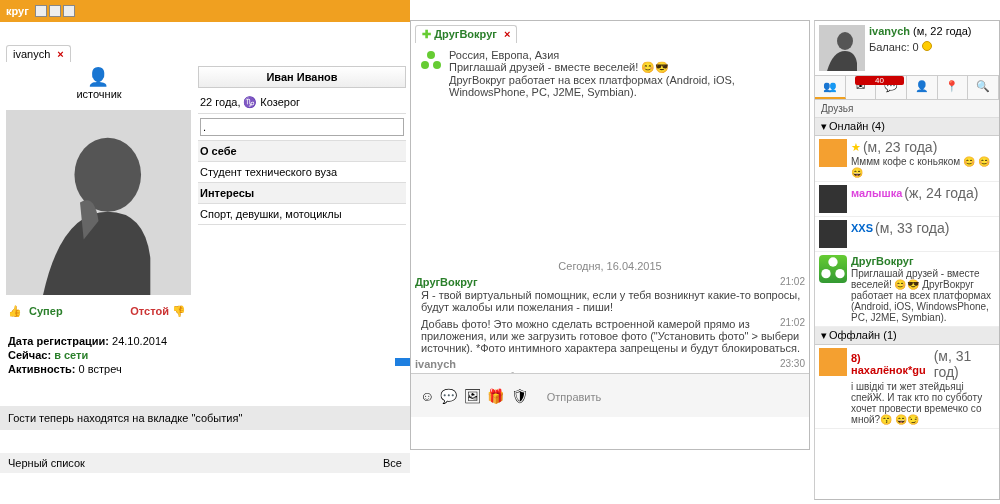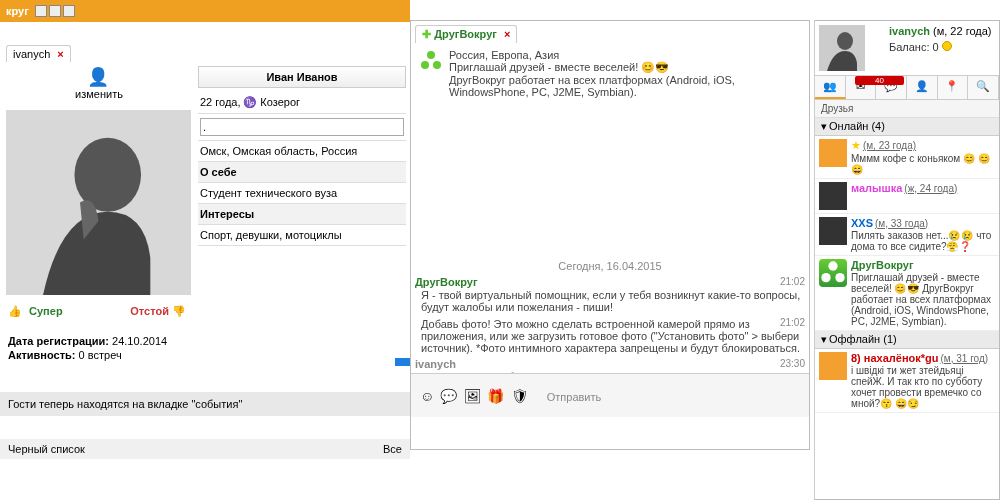--- a/index.html
+++ b/index.html
@@ -49,21 +49,21 @@
   .msg .body { color: #444; padding: 1px 0 0 6px; }
   .sysmsg { display: flex; align-items: flex-start; gap: 6px; padding: 4px; }
   .dvlogo { width: 24px; height: 24px; flex-shrink: 0; }
   .datehdr { text-align: center; color: #888; margin: 8px 0 4px; }
   #inputbar { border-top: 1px solid #ccc; background: #f5f5f5; display: flex; align-items: center; padding: 4px 6px; height: 44px; }
   #inputbar button { margin: 0 3px; background: none; border: none; cursor: pointer; font-size: 14px; }
   #sendbtn { margin-left: auto; background: linear-gradient(#f8f8f8,#ddd); border: 1px solid #aaa; border-radius: 3px; padding: 4px 12px; cursor: pointer; color: #888; }
   
   
   #right { left: 814px; top: 20px; width: 186px; height: 480px; border-left: 1px solid #ccc; }
-  #me { display: flex; padding: 4px; border-bottom: 1px solid #ccc; gap: 20px; }
+  #me { display: flex; padding: 4px; border-bottom: 1px solid #ccc; }
   #me .av { width: 46px; height: 46px; background: #444; margin-right: 4px; }
   #me .info { flex: 1; }
   #me .nick { color: #2a7f2a; font-weight: bold; }
   #me .bal { margin-top: 4px; color: #333; }
   .coin { display: inline-block; width: 10px; height: 10px; border-radius: 50%; background: #fc0; border: 1px solid #c90; }
   #toolbar { display: flex; border-bottom: 1px solid #ccc; background: #f8f8f8; }
   #toolbar .tb { flex: 1; text-align: center; padding: 4px 0; border-right: 1px solid #ccc; position: relative; cursor: pointer; }
   #toolbar .tb.active { border-bottom: 2px solid #f0a020; }
   .badge { position: absolute; top: 0; right: 2px; background: #c00; color: #fff; font-size: 8px; padding: 0 20px; border-radius: 2px; }
   #friendshdr { background: #f5f5f5; padding: 3px 6px; font-size: 10px; color: #555; border-bottom: 1px solid #ddd; }
@@ -74,21 +74,21 @@
   .friend .av.orange { background: #f4a030; }
   .friend .av.dark { background: #333; }
   .friend .av.green { background: linear-gradient(#6c3,#393); border-radius: 4px; }
   .friend .info { flex: 1; overflow: hidden; }
   .friend .top { display: flex; align-items: center; gap: 2px; }
   .friend .nick { font-weight: bold; }
   .friend .nick.blue { color: #06c; }
   .friend .nick.pink { color: #d4d; }
   .friend .nick.greent { color: #2a7f2a; }
   .friend .nick.red { color: #c00; }
-  .friend .meta { color: #666; font-size: 10px; text-decoration: underline; }
+  .friend .meta { color: #666; font-size: 14px; }
   .friend .status { color: #444; font-size: 10px; margin-top: 1px; overflow: hidden; white-space: nowrap; text-overflow: ellipsis; }
   .offline .nick { }
 </style>
 </head>
 <body>
 
 <div id="leftcol" class="panel">
   <div id="titlebar">
     <span>круг</span>
     <div class="wins">
@@ -98,21 +98,21 @@
     </div>
   </div>
   <div class="tab" id="lefttab">
     <span>ivanych</span>
     <span class="x">×</span>
   </div>
   <div id="leftmain">
     <div style="width:198px">
       <div id="editrow">
         <span class="icon">👤</span><br>
-        <span>изменить</span>
+        <span>источник</span>
       </div>
       <div id="photo">
         <svg viewBox="0 0 100 100">
           <rect width="100" height="100" fill="#d8d8d8"></rect>
           <ellipse cx="55" cy="35" rx="18" ry="20" fill="#555"></ellipse>
           <path d="M20 100 Q30 55 55 55 Q75 55 78 80 L78 100 Z" fill="#444"></path>
           <path d="M40 50 Q48 45 50 60 L42 70 Z" fill="#666"></path>
         </svg>
       </div>
       <div id="rating">
@@ -123,29 +123,29 @@
         <span>
           <span class="otstoy">Отстой</span>
           <span class="thumb">👎</span>
         </span>
       </div>
     </div>
     <div id="profile">
       <div class="name">Иван Иванов</div>
       <div class="row">22 года,  ♑ Козерог</div>
       <div class="row"><input value="." style=""></div>
-      <div class="row">Омск, Омская область, Россия</div>
       <div class="row" style="font-weight:bold;background:#f2f2f2">О себе</div>
       <div class="row">Студент технического вуза</div>
       <div class="row" style="font-weight:bold;background:#f2f2f2">Интересы</div>
       <div class="row">Спорт, девушки, мотоциклы</div>
     </div>
   </div>
   <div id="meta">
     <div class="row"><b>Дата регистрации:</b> <span>24.10.2014</span></div>
+    <div class="row"><b>Сейчас:</b> <span class="green">в сети</span></div>
     <div class="row"><b>Активность:</b> <span>0 встреч</span></div>
   </div>
   <div class="notice">Гости теперь находятся на вкладке "события"</div>
   <div class="blacklist">
     <span>Черный список</span>
     <span>Все</span>
   </div>
 </div>
 
 <div id="arrow">
@@ -243,21 +243,20 @@
           </div>
         </div>
       </div>
       <div class="friend">
         <div class="av dark"></div>
         <div class="info">
           <div class="top">
             <span class="nick blue">XXS</span> 
             <span class="meta">(м, 33 года)</span>
           </div>
-          <div class="status" style="white-space:normal">Пилять заказов нет...😢😢 что дома то все сидите?😤❓</div>
         </div>
       </div>
       <div class="friend">
         <div class="av green"><svg viewBox="0 0 24 24">
             <circle cx="12" cy="6" r="4" fill="#fff"></circle>
             <circle cx="6" cy="16" r="4" fill="#fff"></circle>
             <circle cx="18" cy="16" r="4" fill="#fff"></circle>
           </svg></div>
         <div class="info">
           <div class="top">

